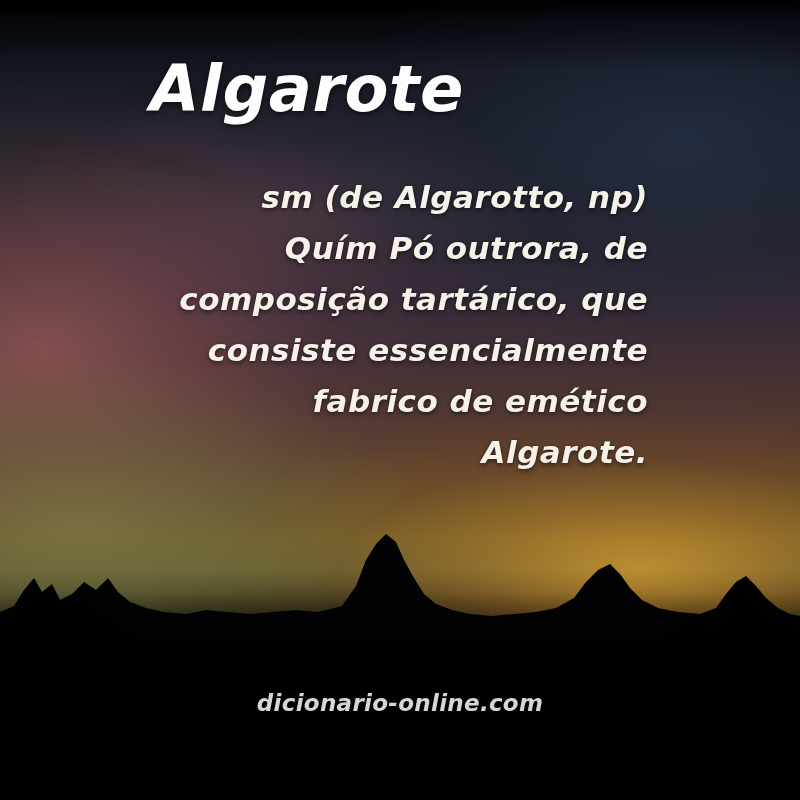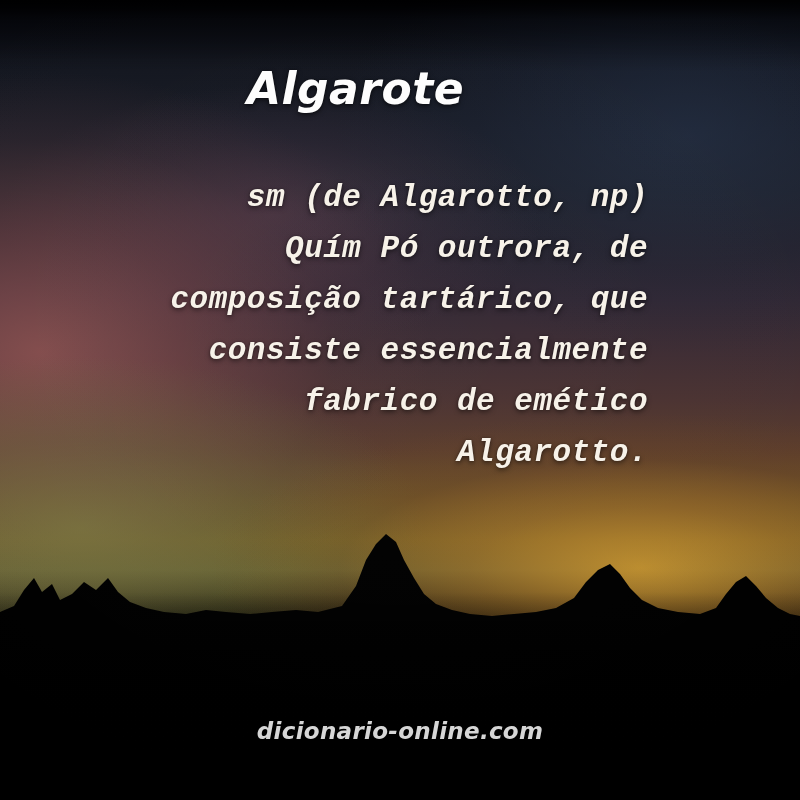--- a/index.html
+++ b/index.html
@@ -142,49 +142,48 @@
     font-style: italic;
     letter-spacing: 0.5px;
   }
 
   #headword {
     position: absolute;
     left: 0;
     top: 54px;
     width: 464px;
     text-align: right;
-    font-size: 44px;
+    font-size: 64px;
     line-height: 70px;
     color: #fdfdfd;
     text-shadow: 0 2px 5px rgba(0,0,0,0.55), 0 0 2px rgba(0,0,0,0.35);
     white-space: nowrap;
   }
 
   #definition {
     position: absolute;
     left: 60px;
     top: 172px;
     width: 588px;
     text-align: right;
     font-size: 31px;
     line-height: 51px;
     color: #f7f2e9;
     text-shadow: 0 2px 5px rgba(0,0,0,0.50), 0 0 2px rgba(0,0,0,0.3);
-    font-family: Liberation Mono, monospace;
   }
   #definition .dline {
     display: block;
     white-space: nowrap;
   }
 
   #watermark {
     position: absolute;
     left: 0;
     right: 0;
-    top: 716px;
+    top: 688px;
     text-align: center;
     font-size: 23px;
     line-height: 30px;
     color: #d6d6d6;
     text-shadow: 0 1px 3px rgba(0,0,0,0.8);
     letter-spacing: 0.3px;
   }
 </style>
 </head>
 <body>
@@ -220,19 +219,19 @@
   <div id="content">
 
     <div id="headword" class="casual" style="color: rgb(253, 253, 253);">Algarote</div>
 
     <div id="definition" class="casual" style="color: rgb(247, 242, 233);">
         <span class="dline">sm (de Algarotto, np)</span>
         <span class="dline">Quím Pó outrora, de</span>
         <span class="dline">composição tartárico, que</span>
         <span class="dline">consiste essencialmente</span>
         <span class="dline">fabrico de emético</span>
-        <span class="dline">Algarotto.</span>
+        <span class="dline">Algarote.</span>
       </div>
 
     <div id="watermark" class="casual" style="color: rgb(214, 214, 214);">dicionario-online.com</div>
 
   </div>
 </div>
 
 </body></html>

